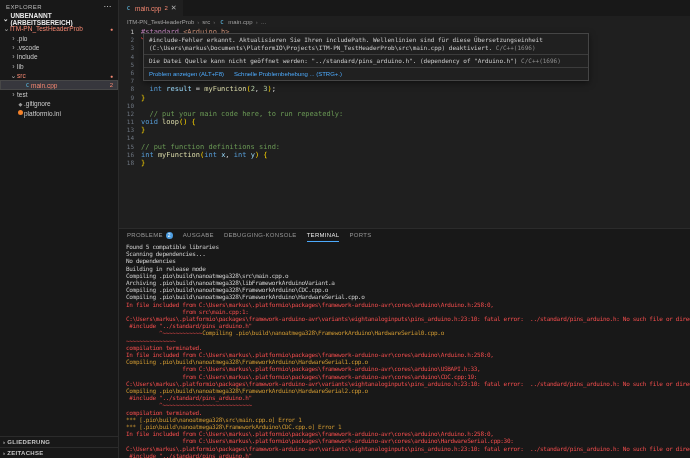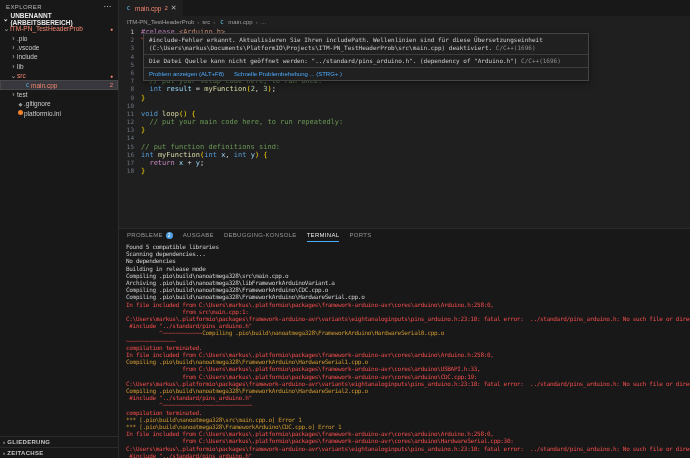--- a/index.html
+++ b/index.html
@@ -175,37 +175,36 @@
       <span>src</span>
       <span class="bc-sep">›</span>
       <span class="fi fi-cpp">C</span>
       <span>main.cpp</span>
       <span class="bc-sep">›</span>
       <span>…</span>
     </div>
 
     <div class="editor">
       <div id="code-lines">
-          <div class="code-line"><span class="gutter active">1</span><span class="code-text"><span class="c-pink sq">#release</span><span class="c-d sq"> </span><span class="c-str sq">&lt;Arduino.h&gt;</span></span></div>
+          <div class="code-line"><span class="gutter active">1</span><span class="code-text"><span class="c-pink sq">#standard</span><span class="c-d sq"> </span><span class="c-str sq">&lt;Arduino.h&gt;</span></span></div>
           <div class="code-line"><span class="gutter">2</span><span class="code-text"></span></div>
           <div class="code-line"><span class="gutter">3</span><span class="code-text"></span></div>
           <div class="code-line"><span class="gutter">4</span><span class="code-text"></span></div>
           <div class="code-line"><span class="gutter">5</span><span class="code-text"></span></div>
           <div class="code-line"><span class="gutter">6</span><span class="code-text"></span></div>
-          <div class="code-line"><span class="gutter">7</span><span class="code-text"><span class="c-com">  // put your setup code here, to run once:</span></span></div>
+          <div class="code-line"><span class="gutter">7</span></div>
           <div class="code-line"><span class="gutter">8</span><span class="code-text"><span class="c-d">  </span><span class="c-kw">int</span><span class="c-d"> </span><span class="c-var">result</span><span class="c-d"> = </span><span class="c-fn">myFunction</span><span class="c-gold">(</span><span class="c-num">2</span><span class="c-d">, </span><span class="c-num">3</span><span class="c-gold">)</span><span class="c-d">;</span></span></div>
           <div class="code-line"><span class="gutter">9</span><span class="code-text"><span class="c-gold">}</span></span></div>
           <div class="code-line"><span class="gutter">10</span><span class="code-text"></span></div>
+          <div class="code-line"><span class="gutter">12</span><span class="code-text"><span class="c-com">  // put your main code here, to run repeatedly:</span></span></div>
           <div class="code-line"><span class="gutter">11</span><span class="code-text"><span class="c-kw">void</span><span class="c-d"> </span><span class="c-fn">loop</span><span class="c-gold">()</span><span class="c-d"> </span><span class="c-gold">{</span></span></div>
-          <div class="code-line"><span class="gutter">12</span><span class="code-text"><span class="c-com">  // put your main code here, to run repeatedly:</span></span></div>
           <div class="code-line"><span class="gutter">13</span><span class="code-text"><span class="c-gold">}</span></span></div>
           <div class="code-line"><span class="gutter">14</span><span class="code-text"></span></div>
           <div class="code-line"><span class="gutter">15</span><span class="code-text"><span class="c-com">// put function definitions sind:</span></span></div>
           <div class="code-line"><span class="gutter">16</span><span class="code-text"><span class="c-kw">int</span><span class="c-d"> </span><span class="c-fn">myFunction</span><span class="c-gold">(</span><span class="c-kw">int</span><span class="c-d"> </span><span class="c-var">x</span><span class="c-d">, </span><span class="c-kw">int</span><span class="c-d"> </span><span class="c-var">y</span><span class="c-gold">)</span><span class="c-d"> </span><span class="c-gold">{</span></span></div>
-          <div class="code-line"><span class="gutter">17</span><span class="code-text"><span class="c-d">  </span><span class="c-pink">return</span><span class="c-d"> </span><span class="c-var">x</span><span class="c-d"> + </span><span class="c-var">y</span><span class="c-d">;</span></span></div>
           <div class="code-line"><span class="gutter">18</span><span class="code-text"><span class="c-gold">}</span></span></div>
         </div>
 
       <div class="hover-popup">
         <div class="hp-row"><span>#include-Fehler erkannt. Aktualisieren Sie Ihren includePath. Wellenlinien sind für diese Übersetzungseinheit (C:\Users\markus\Documents\PlatformIO\Projects\ITM-PN_TestHeaderProb\src\main.cpp) deaktiviert. </span><span class="hp-code">C/C++(1696)</span></div>
         <div class="hp-row"><span>Die Datei Quelle kann nicht geöffnet werden: "../standard/pins_arduino.h". (dependency of "Arduino.h") </span><span class="hp-code">C/C++(1696)</span></div>
         <div class="hp-actions">
           <span class="hp-link">Problem anzeigen (ALT+F8)</span>
           <span class="hp-link">Schnelle Problembehebung ... (STRG+.)</span>
         </div>

